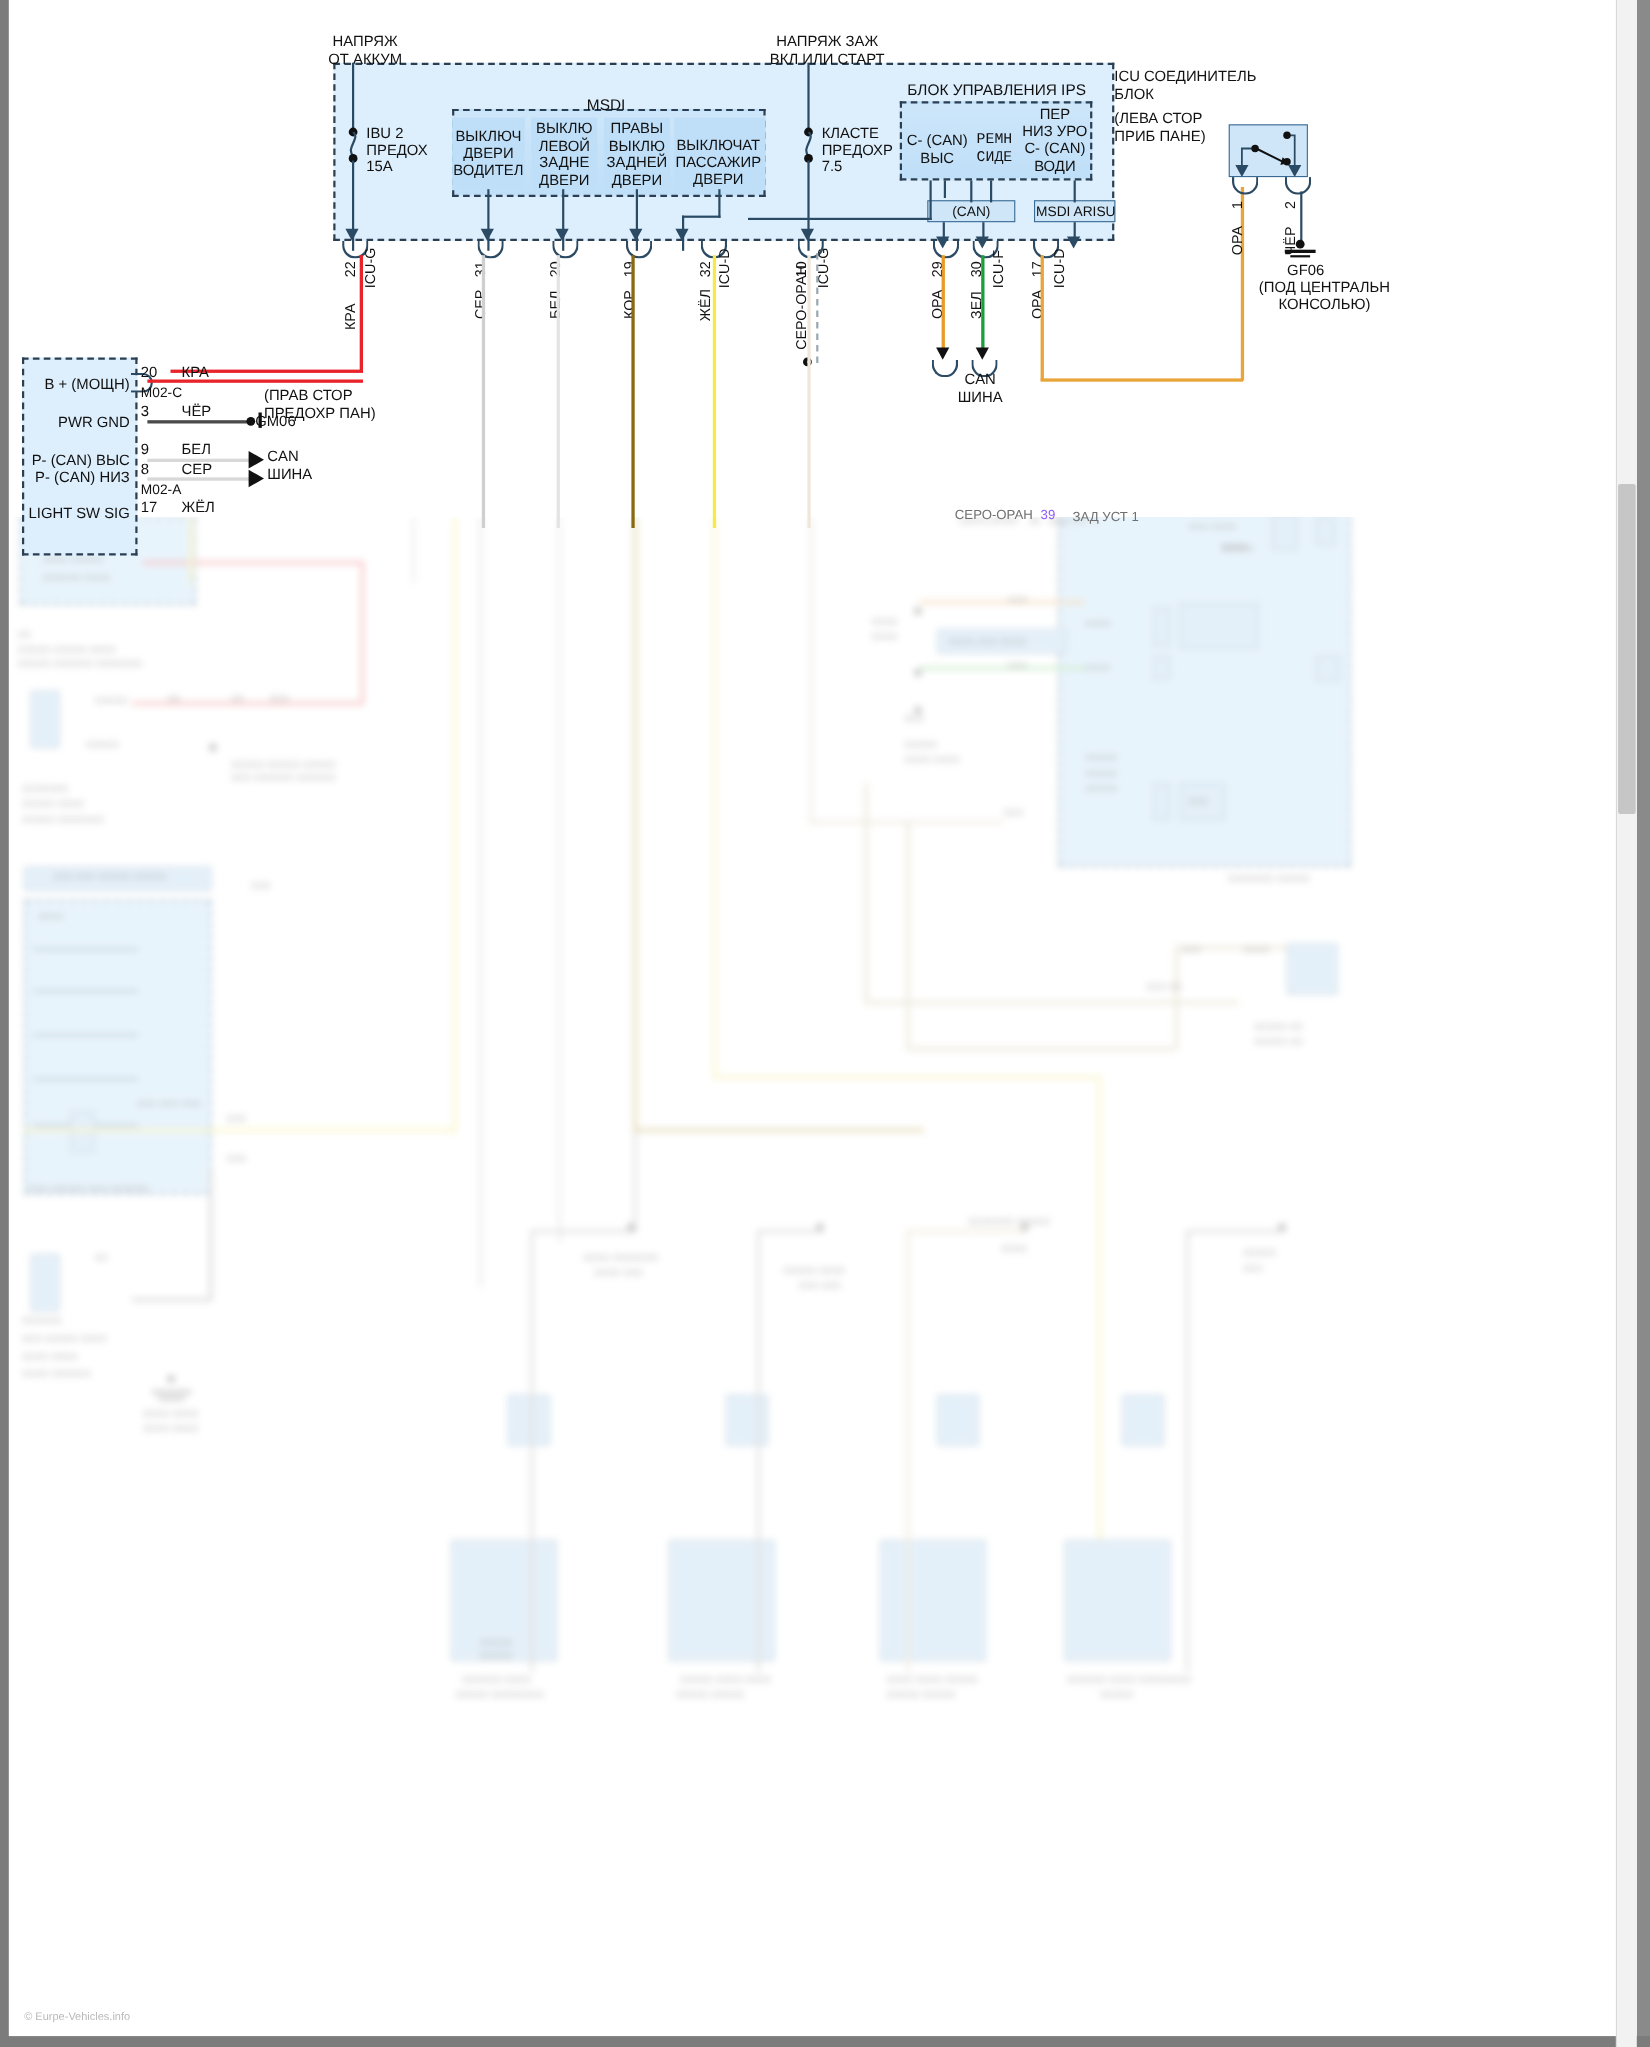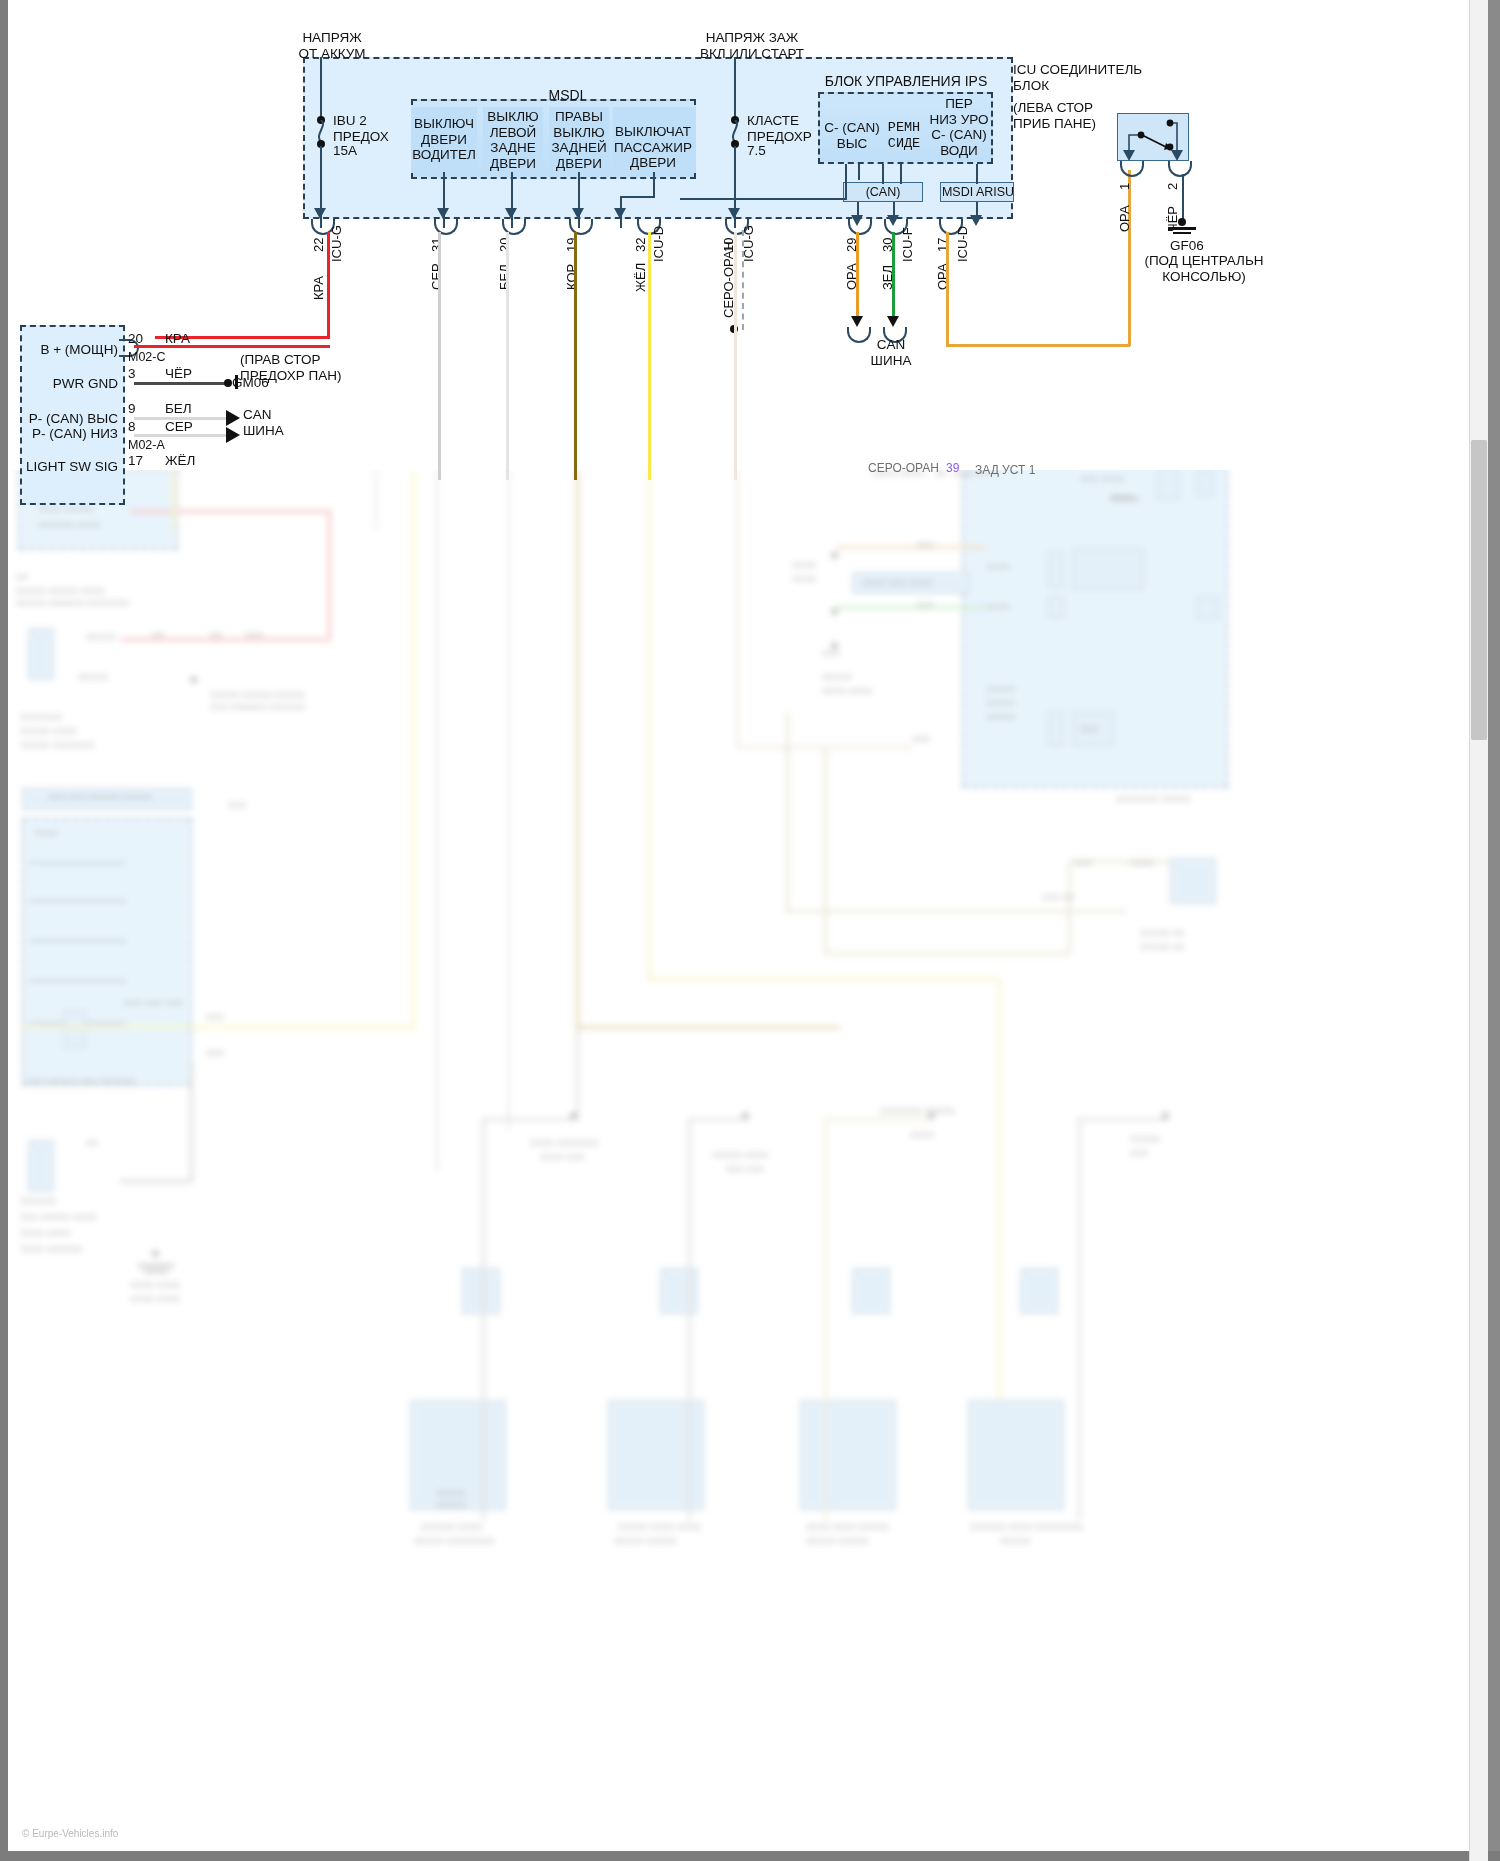--- a/index.html
+++ b/index.html
@@ -233,21 +233,21 @@
     <div class="btxt" style="left:1130px;top:1148px;">ХХХ</div>
     <div class="dotsm" style="left:1162px;top:1112px;background:#9a9a9a;"></div>
   </div>
   <div id="blurmask"></div>
 
   <div id="sharp">
 
     <div class="dashbox" style="left:303px;top:57px;width:710px;height:162px;"></div>
 
     <div class="dashbox inner" style="left:411px;top:99px;width:285px;height:80px;"></div>
-    <div class="txt c" style="left:481px;top:88px;width:170px;font-size:14px;text-align:center;">MSDI</div>
+    <div class="txt c" style="left:466px;top:88px;width:170px;font-size:14px;text-align:center;">MSDI</div>
 
     <div class="swbox" style="left:411px;top:107px;width:66px;height:65px;border:none;background:#bfdff8;"></div>
     <div class="txt c" style="left:409px;top:116px;width:70px;">ВЫКЛЮЧ
 ДВЕРИ
 ВОДИТЕЛ</div>
 
     <div class="swbox" style="left:483px;top:107px;width:60px;height:65px;border:none;background:#bfdff8;"></div>
     <div class="txt c" style="left:481px;top:109px;width:64px;">ВЫКЛЮ
 ЛЕВОЙ
 ЗАДНЕ

